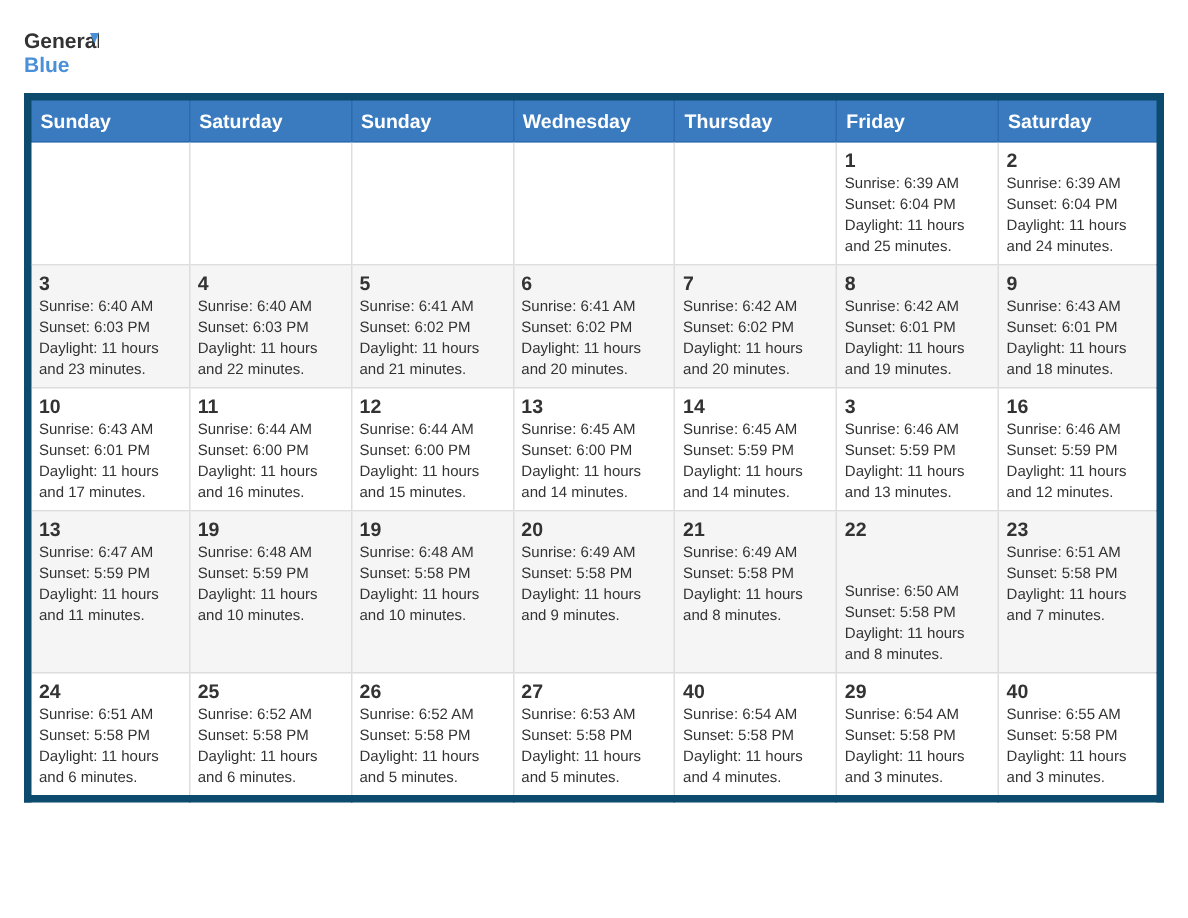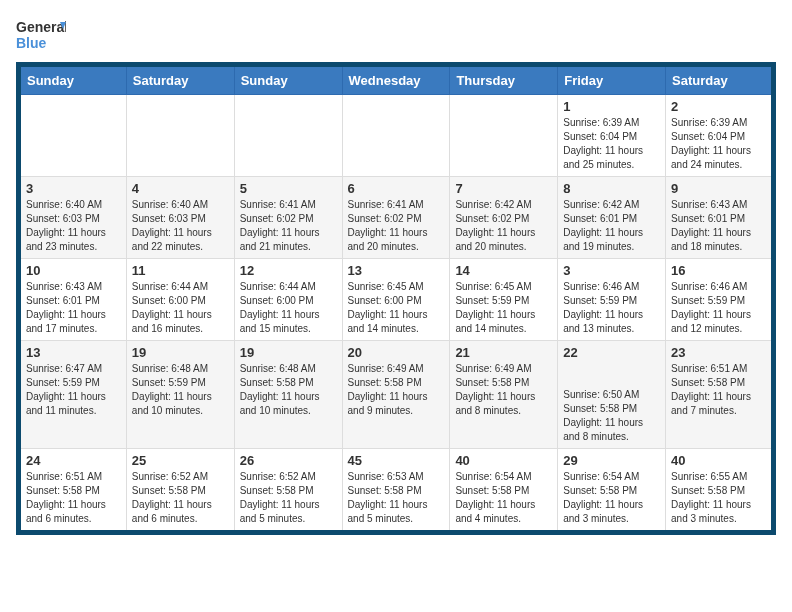--- a/index.html
+++ b/index.html
@@ -271,21 +271,21 @@
 Sunset: 5:58 PM
 Daylight: 11 hours and 6 minutes.</div>
         </td>
         <td>
           <span class="day-number">26</span>
           <div class="day-info" style="white-space: pre-line;">Sunrise: 6:52 AM
 Sunset: 5:58 PM
 Daylight: 11 hours and 5 minutes.</div>
         </td>
         <td>
-          <span class="day-number">45</span>
+          <span class="day-number">27</span>
           <div class="day-info" style="white-space: pre-line;">Sunrise: 6:53 AM
 Sunset: 5:58 PM
 Daylight: 11 hours and 5 minutes.</div>
         </td>
         <td>
           <span class="day-number">40</span>
           <div class="day-info" style="white-space: pre-line;">Sunrise: 6:54 AM
 Sunset: 5:58 PM
 Daylight: 11 hours and 4 minutes.</div>
         </td>

